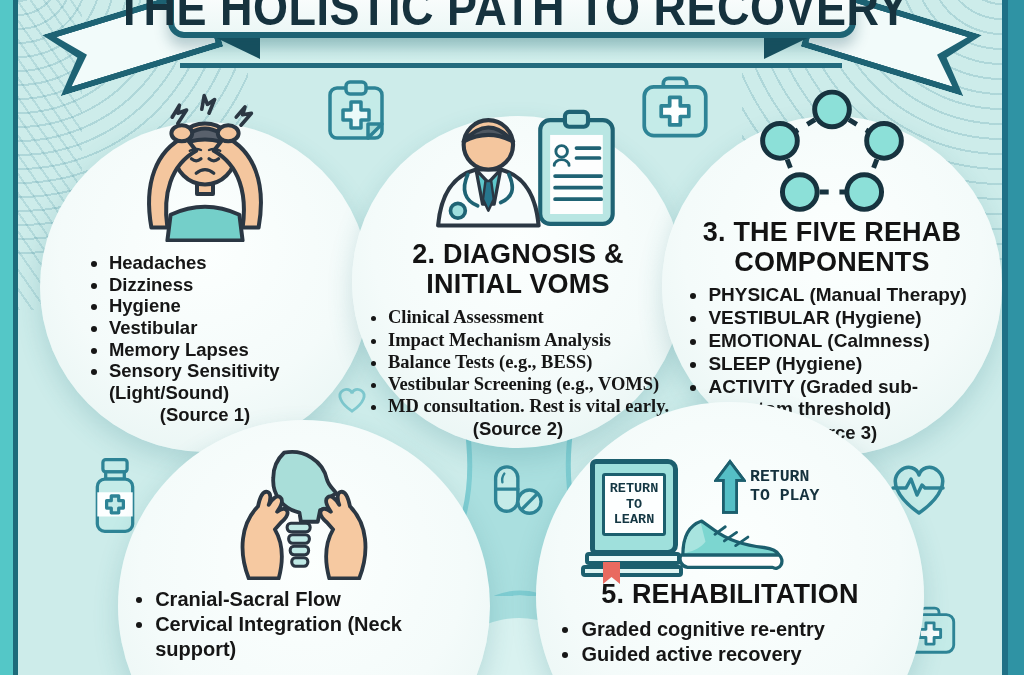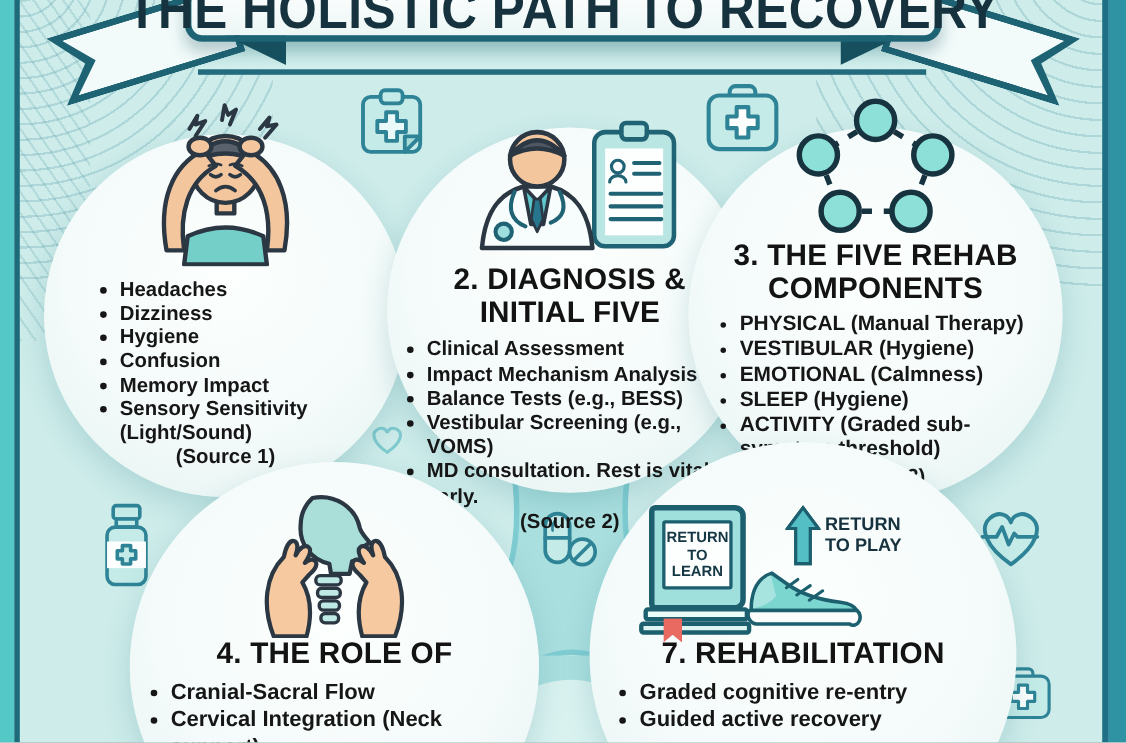--- a/index.html
+++ b/index.html
@@ -47,44 +47,44 @@
     box-shadow:0 9px 14px rgba(23,80,95,.28);
     display:flex;align-items:flex-end;justify-content:center;}
   .banner-title{font-size:45px;font-weight:800;letter-spacing:.5px;color:#16323e;
     line-height:.92;padding-bottom:1px;transform:scaleY(1.1);transform-origin:bottom;white-space:nowrap;}
   
   .circle{position:absolute;border-radius:50%;z-index:5;display:flex;flex-direction:column;align-items:center;
     background:radial-gradient(circle at 50% 38%,#fcfffe 0%,#f4fbfa 55%,#e3f2f0 100%);
     box-shadow:0 10px 26px rgba(47,118,130,.20);}
   .c1{left:40px;top:122px;width:330px;height:330px;}
   .c2{left:352px;top:116px;width:332px;height:332px;}
-  .c3{left:626px;top:116px;width:340px;height:340px;}
+  .c3{left:662px;top:116px;width:340px;height:340px;}
   .c4{left:118px;top:420px;width:372px;height:372px;}
   .c5{left:536px;top:402px;width:388px;height:388px;}
   .icon-wrap{position:relative;width:100%;flex:0 0 auto;}
   .c1 .icon-wrap{height:122px;}
   .c2 .icon-wrap{height:118px;}
   .c3 .icon-wrap{height:100px;}
   .c4 .icon-wrap{height:158px;}
-  .c5 .icon-wrap{height:172px;width:316px;}
+  .c5 .icon-wrap{height:172px;width:316px;font-family:Liberation Mono, monospace;}
   .icon-wrap>svg{position:absolute;left:50%;transform:translateX(-50%);}
   svg.person{top:-32px;height:152px;}
   svg.doctor{top:-14px;height:140px;}
   svg.pentagon{top:-28px;height:128px;}
   svg.hands{top:22px;height:138px;}
   .sec-title{font-weight:800;font-size:27px;line-height:1.1;text-align:center;color:#131313;letter-spacing:.2px;}
   .c1 .sec-title{margin-top:1px;}
   .c2 .sec-title{margin-top:6px;}
   .c3 .sec-title{margin-top:2px;}
   .c4 .sec-title{margin-top:2px;}
   .c5 .sec-title{margin-top:6px;}
   ul.items{margin:7px 0 0;padding-left:26px;font-weight:700;color:#161616;text-align:left;}
   ul.items li{margin:0;}
   .c1 .items{width:74%;font-size:18.5px;line-height:1.17;}
-  .c2 .items{width:94%;font-size:18.5px;line-height:1.2;}
+  .c2 .items{width:94%;font-size:18.5px;line-height:1.2;font-family:Liberation Serif, serif;}
   .c3 .items{width:88%;font-size:19px;line-height:1.2;}
   .c4 .items{width:94%;font-size:20px;line-height:1.25;}
   .c5 .items{width:90%;font-size:20px;line-height:1.25;}
   .source{font-weight:700;font-size:18.5px;margin-top:1px;text-align:center;color:#161616;}
   
   .deco{position:absolute;z-index:4;}
   
   .book{position:absolute;left:18px;top:57px;width:88px;height:96px;background:#9fe0dc;
     border:5px solid #1c5f6e;border-radius:6px 10px 10px 6px;}
   .book-label{position:absolute;left:7px;right:7px;top:9px;background:#fdffff;border:3px solid #1c5f6e;
@@ -152,22 +152,22 @@
           <path d="M94,104 q11,-9 22,0" fill="none" stroke-width="4"></path>
         </g>
       </svg>
     </div>
     <div class="sec-title">
     </div>
     <ul class="items">
         <li>Headaches</li>
         <li>Dizziness</li>
         <li>Hygiene</li>
-        <li>Confusion</li>
-        <li>Memory Impact</li>
+        <li>Vestibular</li>
+        <li>Memory Lapses</li>
         <li>Sensory Sensitivity (Light/Sound)</li>
       </ul>
     <div class="source">(Source 1)</div>
   </div>
 
   <div class="circle c2">
     <div class="icon-wrap">
       <svg class="doctor" viewBox="0 0 250 170">
         <g stroke="#1f6374" stroke-width="5" stroke-linecap="round" stroke-linejoin="round">
           <rect x="152" y="22" width="88" height="126" rx="12" fill="#b9e6e3"></rect>
@@ -184,21 +184,21 @@
           <circle cx="89" cy="52" r="30" fill="#f4c69e"></circle>
           <path d="M59,48 Q89,14 119,48 Q89,32 59,48 Z" fill="#4f5862"></path>
           <path d="M64,88 c-8,18 -4,32 12,38" fill="none" stroke="#1f6374" stroke-width="4.5"></path>
           <path d="M114,88 c8,18 4,28 -10,34" fill="none" stroke="#1f6374" stroke-width="4.5"></path>
           <circle cx="52" cy="132" r="9" fill="#9fdede" stroke="#1f6374" stroke-width="4.5"></circle>
         </g>
       </svg>
     </div>
     <div class="sec-title">
       <div>2. DIAGNOSIS &amp;</div>
-      <div>INITIAL FIVE</div>
+      <div>INITIAL VOMS</div>
     </div>
     <ul class="items">
         <li>Clinical Assessment</li>
         <li>Impact Mechanism Analysis</li>
         <li>Balance Tests (e.g., BESS)</li>
         <li>Vestibular Screening (e.g., VOMS)</li>
         <li>MD consultation. Rest is vital early.</li>
       </ul>
     <div class="source">(Source 2)</div>
   </div>
@@ -242,21 +242,20 @@
             <rect x="80" y="121" width="27" height="11" rx="5"></rect>
             <rect x="82" y="136" width="24" height="11" rx="5"></rect>
             <rect x="84" y="151" width="21" height="11" rx="5"></rect>
           </g>
           <path d="M28,178 C14,142 18,106 40,84 c2,-10 6,-20 12,-19 c5,1 5,9 2,17 c5,-9 11,-13 15,-10 c4,3 2,10 -4,19 c6,-5 11,-5 13,-1 c2,4 -1,9 -8,15 l-8,9 c10,17 12,38 5,64 z" fill="#f6c9a1"></path>
           <path d="M172,178 C186,142 182,106 160,84 c-2,-10 -6,-20 -12,-19 c-5,1 -5,9 -2,17 c-5,-9 -11,-13 -15,-10 c-4,3 -2,10 4,19 c-6,-5 -11,-5 -13,-1 c-2,4 1,9 8,15 l8,9 c-10,17 -12,38 -5,64 z" fill="#f6c9a1"></path>
         </g>
       </svg>
     </div>
     <div class="sec-title">
-      <div>4. THE ROLE OF</div>
     </div>
     <ul class="items">
         <li>Cranial-Sacral Flow</li>
         <li>Cervical Integration (Neck support)</li>
       </ul>
   </div>
 
   <div class="circle c5">
     <div class="icon-wrap">
       <div class="book">
@@ -280,21 +279,21 @@
         <path d="M17,2 L32,22 H24 V56 H10 V22 H2 Z" fill="#55bfc6" stroke="#1c5f6e" stroke-width="3"></path>
       </svg>
       <svg class="shoe" viewBox="0 0 120 70">
         <path d="M10,52 c0,-22 8,-32 20,-36 l14,10 c16,12 34,16 52,18 c8,1 14,4 16,8 l0,0 z" fill="#7cd6d0" stroke="#1c5f6e" stroke-width="3.5" stroke-linejoin="round"></path>
         <path d="M12,50 c0,-18 7,-28 17,-32 l5,20 c-5,6 -10,9 -22,12 z" fill="#a8e4df"></path>
         <path d="M44,30 l11,-8 M54,37 l13,-9 M66,42 l13,-9" stroke="#1c5f6e" stroke-width="3" fill="none" stroke-linecap="round"></path>
         <path d="M8,52 h104 a6,7 0 0 1 -7,13 h-90 a9,9 0 0 1 -7,-13 z" fill="#fdfdfd" stroke="#1c5f6e" stroke-width="3.5" stroke-linejoin="round"></path>
       </svg>
     </div>
     <div class="sec-title">
-      <div>7. REHABILITATION</div>
+      <div>5. REHABILITATION</div>
     </div>
     <ul class="items">
         <li>Graded cognitive re-entry</li>
         <li>Guided active recovery</li>
       </ul>
   </div>
 
   <svg class="deco" style="left:322px;top:80px;" width="68" height="62" viewBox="0 0 64 62">
     <g stroke="#2e8496" stroke-width="3.5" stroke-linejoin="round" stroke-linecap="round">
       <rect x="6" y="8" width="52" height="50" rx="7" fill="#c4ebe8"></rect>

